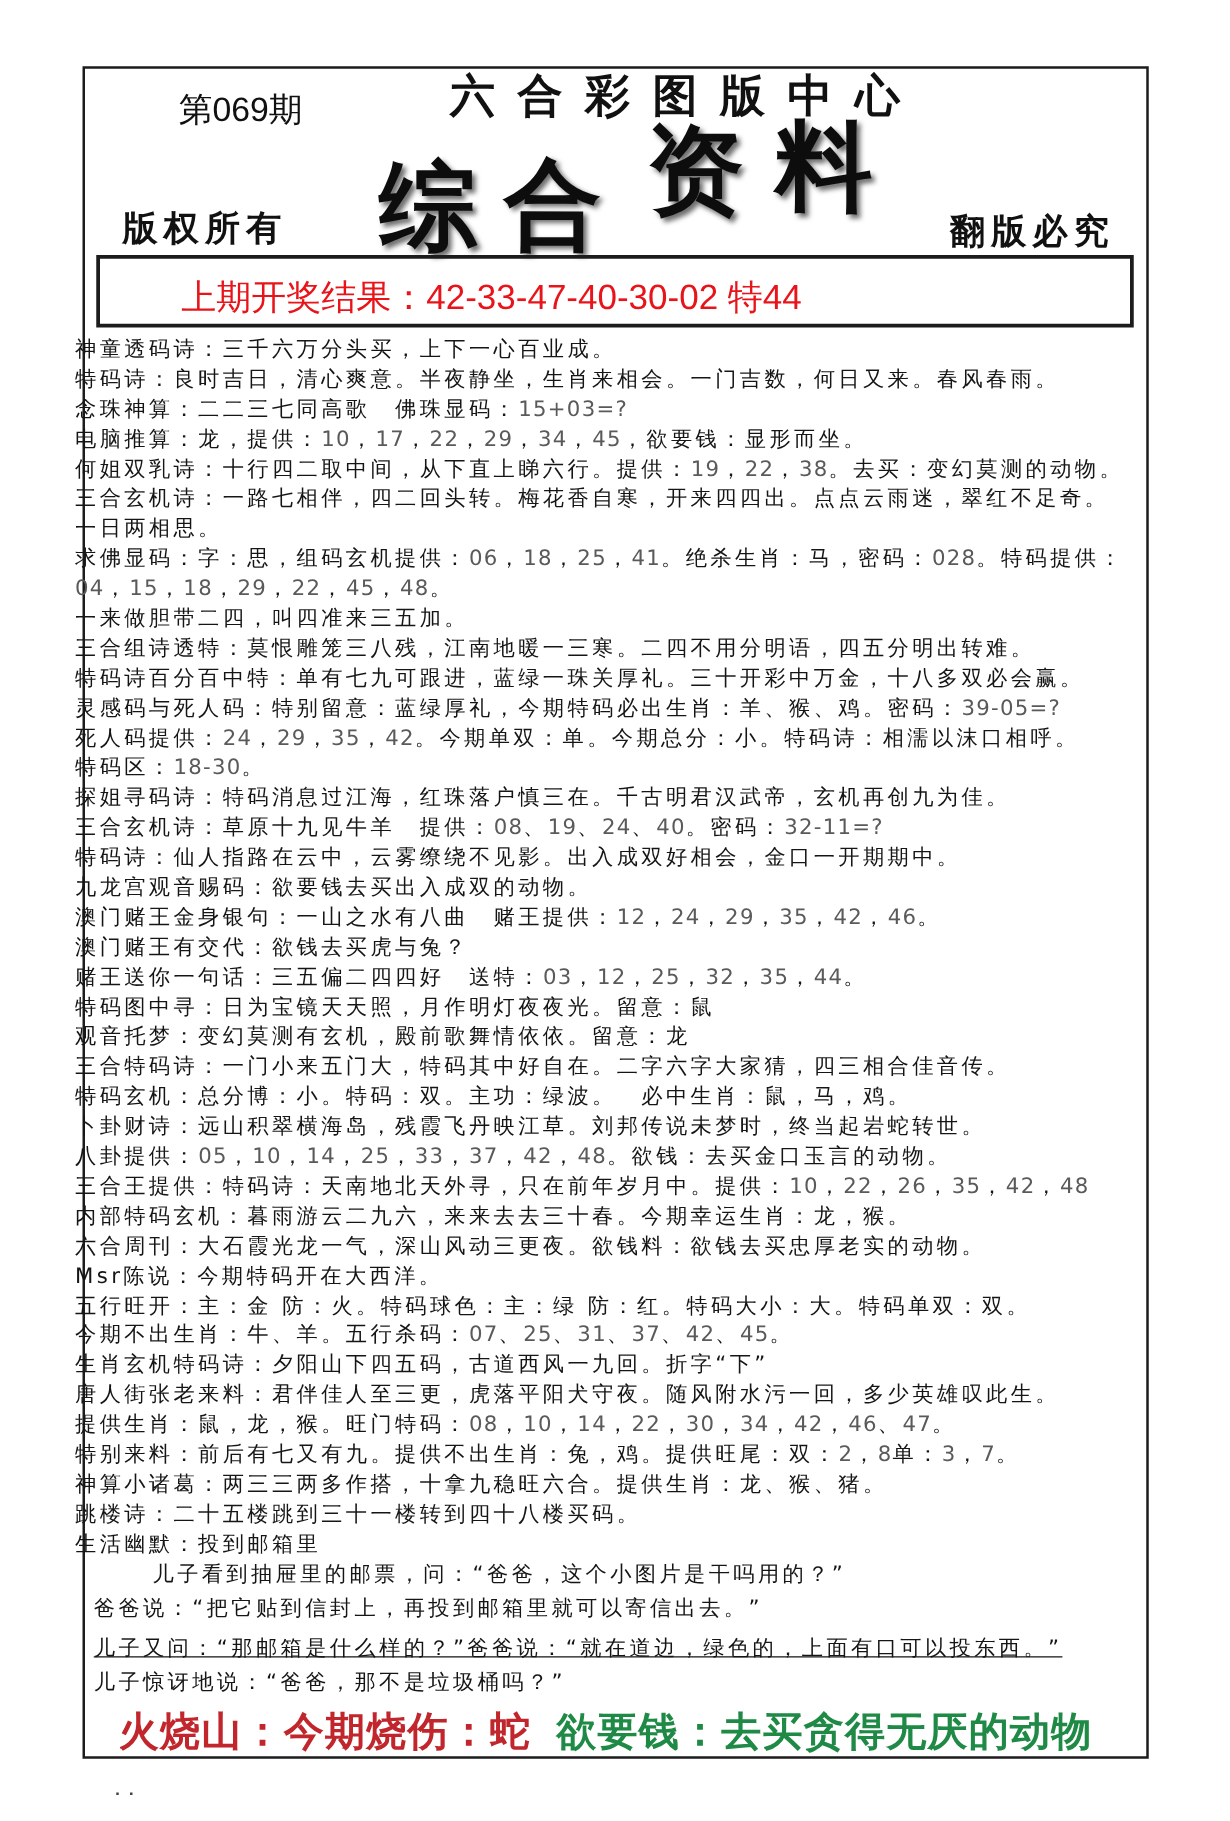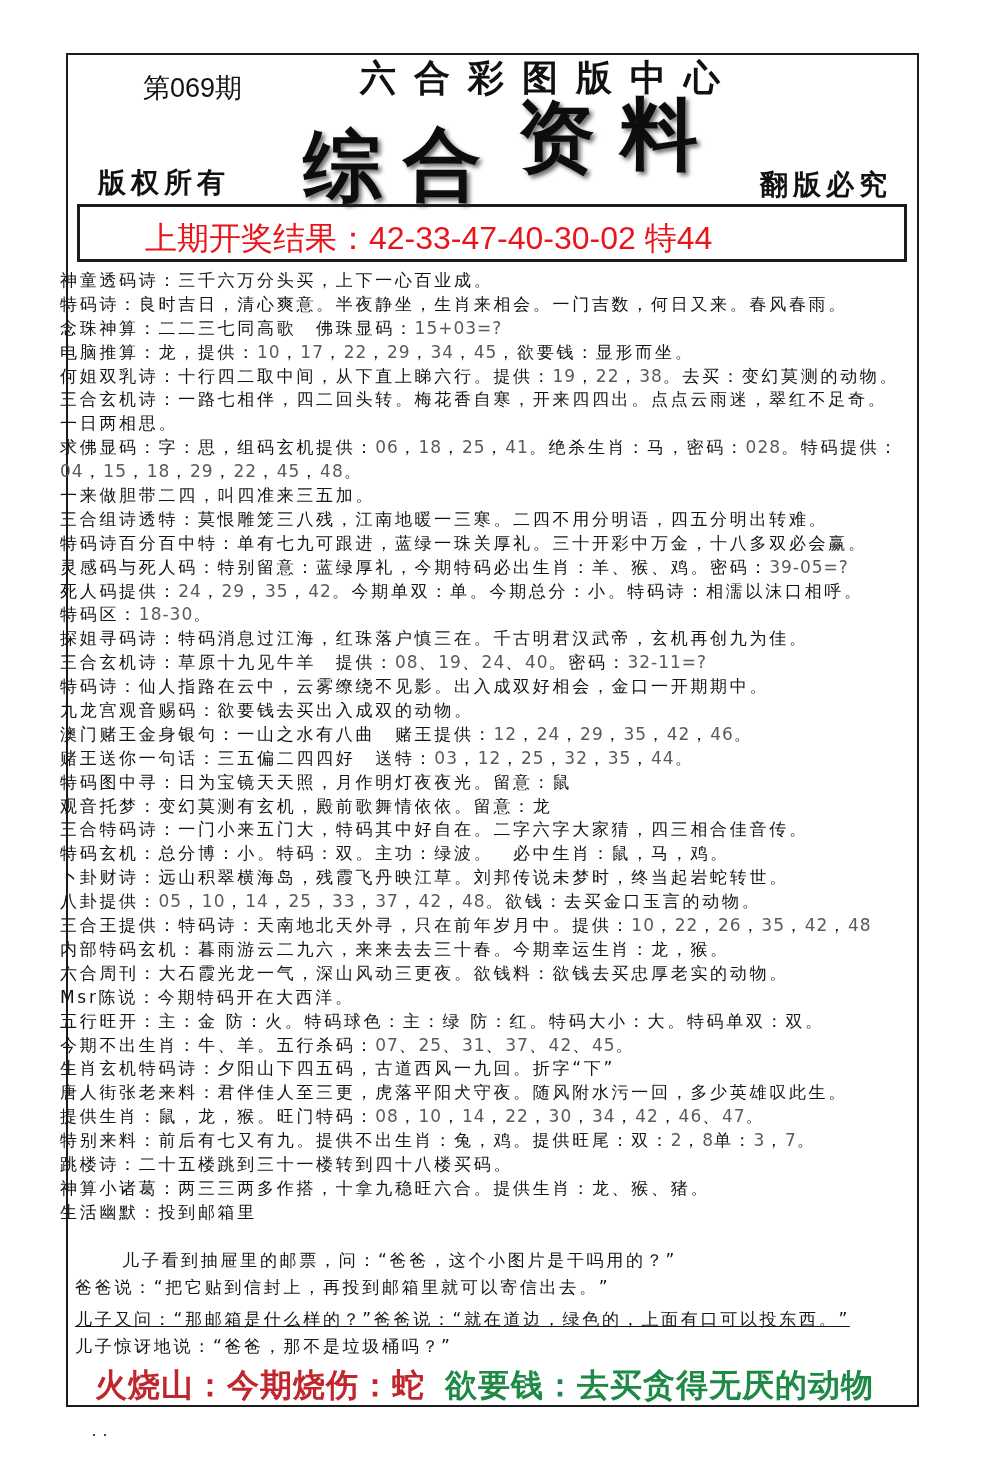--- a/index.html
+++ b/index.html
@@ -29,21 +29,21 @@
   .corner-note {
     position:absolute; font-size:28px; line-height:36px; letter-spacing:5px;
     white-space:nowrap; color:#111; font-weight:bold;
     font-family:"DejaVu Serif", serif;
   }
   .result-box {
     position:absolute; left:77px; top:204px; width:824px; height:52px;
     border:3px solid #1c1c1c;
   }
   .result-text {
-    position:absolute; left:145px; top:221px; font-size:32px; line-height:34px;
+    position:absolute; left:145px; top:221px; font-size:28px; line-height:34px;
     white-space:nowrap; font-family:"Liberation Sans", sans-serif;
   }
   .body-lines { position:absolute; left:60px; top:268px; }
   .body-line {
     height:23.9px; line-height:24px; font-size:17px; letter-spacing:2.7px;
     white-space:nowrap; color:#151515;
   }
   .body-line .num, .joke-line .num {
     color:#5a5a5a; letter-spacing:1px; font-family:"DejaVu Sans", sans-serif;
   }
@@ -96,39 +96,40 @@
   <div class="body-line">三合组诗透特：莫恨雕笼三八残，江南地暖一三寒。二四不用分明语，四五分明出转难。</div>
   <div class="body-line">特码诗百分百中特：单有七九可跟进，蓝绿一珠关厚礼。三十开彩中万金，十八多双必会赢。</div>
   <div class="body-line">灵感码与死人码：特别留意：蓝绿厚礼，今期特码必出生肖：羊、猴、鸡。密码：<span class="num">39-05=?</span></div>
   <div class="body-line">死人码提供：<span class="num">24</span>，<span class="num">29</span>，<span class="num">35</span>，<span class="num">42</span>。今期单双：单。今期总分：小。特码诗：相濡以沫口相呼。</div>
   <div class="body-line">特码区：<span class="num">18-30</span>。</div>
   <div class="body-line">探姐寻码诗：特码消息过江海，红珠落户慎三在。千古明君汉武帝，玄机再创九为佳。</div>
   <div class="body-line">三合玄机诗：草原十九见牛羊　提供：<span class="num">08</span>、<span class="num">19</span>、<span class="num">24</span>、<span class="num">40</span>。密码：<span class="num">32-11=?</span></div>
   <div class="body-line">特码诗：仙人指路在云中，云雾缭绕不见影。出入成双好相会，金口一开期期中。</div>
   <div class="body-line">九龙宫观音赐码：欲要钱去买出入成双的动物。</div>
   <div class="body-line">澳门赌王金身银句：一山之水有八曲　赌王提供：<span class="num">12</span>，<span class="num">24</span>，<span class="num">29</span>，<span class="num">35</span>，<span class="num">42</span>，<span class="num">46</span>。</div>
+  <div class="body-line">澳门赌王有交代：欲钱去买虎与兔？</div>
   <div class="body-line">赌王送你一句话：三五偏二四四好　送特：<span class="num">03</span>，<span class="num">12</span>，<span class="num">25</span>，<span class="num">32</span>，<span class="num">35</span>，<span class="num">44</span>。</div>
   <div class="body-line">特码图中寻：日为宝镜天天照，月作明灯夜夜光。留意：鼠</div>
   <div class="body-line">观音托梦：变幻莫测有玄机，殿前歌舞情依依。留意：龙</div>
   <div class="body-line">三合特码诗：一门小来五门大，特码其中好自在。二字六字大家猜，四三相合佳音传。</div>
   <div class="body-line">特码玄机：总分博：小。特码：双。主功：绿波。　必中生肖：鼠，马，鸡。</div>
   <div class="body-line">卜卦财诗：远山积翠横海岛，残霞飞丹映江草。刘邦传说未梦时，终当起岩蛇转世。</div>
   <div class="body-line">八卦提供：<span class="num">05</span>，<span class="num">10</span>，<span class="num">14</span>，<span class="num">25</span>，<span class="num">33</span>，<span class="num">37</span>，<span class="num">42</span>，<span class="num">48</span>。欲钱：去买金口玉言的动物。</div>
   <div class="body-line">三合王提供：特码诗：天南地北天外寻，只在前年岁月中。提供：<span class="num">10</span>，<span class="num">22</span>，<span class="num">26</span>，<span class="num">35</span>，<span class="num">42</span>，<span class="num">48</span></div>
   <div class="body-line">内部特码玄机：暮雨游云二九六，来来去去三十春。今期幸运生肖：龙，猴。</div>
   <div class="body-line">六合周刊：大石霞光龙一气，深山风动三更夜。欲钱料：欲钱去买忠厚老实的动物。</div>
   <div class="body-line">Msr陈说：今期特码开在大西洋。</div>
   <div class="body-line">五行旺开：主：金 防：火。特码球色：主：绿 防：红。特码大小：大。特码单双：双。</div>
   <div class="body-line">今期不出生肖：牛、羊。五行杀码：<span class="num">07</span>、<span class="num">25</span>、<span class="num">31</span>、<span class="num">37</span>、<span class="num">42</span>、<span class="num">45</span>。</div>
   <div class="body-line">生肖玄机特码诗：夕阳山下四五码，古道西风一九回。折字“下”</div>
   <div class="body-line">唐人街张老来料：君伴佳人至三更，虎落平阳犬守夜。随风附水污一回，多少英雄叹此生。</div>
   <div class="body-line">提供生肖：鼠，龙，猴。旺门特码：<span class="num">08</span>，<span class="num">10</span>，<span class="num">14</span>，<span class="num">22</span>，<span class="num">30</span>，<span class="num">34</span>，<span class="num">42</span>，<span class="num">46</span>、<span class="num">47</span>。</div>
   <div class="body-line">特别来料：前后有七又有九。提供不出生肖：兔，鸡。提供旺尾：双：<span class="num">2</span>，<span class="num">8</span>单：<span class="num">3</span>，<span class="num">7</span>。</div>
+  <div class="body-line">神算小诸葛：两三三两多作搭，十拿九稳旺六合。提供生肖：龙、猴、猪。</div>
   <div class="body-line">跳楼诗：二十五楼跳到三十一楼转到四十八楼买码。</div>
-  <div class="body-line">神算小诸葛：两三三两多作搭，十拿九稳旺六合。提供生肖：龙、猴、猪。</div>
   <div class="body-line">生活幽默：投到邮箱里</div>
 </div>
 
 <div class="joke-line" style="left:122px; top:1247px;">儿子看到抽屉里的邮票，问：“爸爸，这个小图片是干吗用的？”</div>
 <div class="joke-line" style="left:75px; top:1274px;">爸爸说：“把它贴到信封上，再投到邮箱里就可以寄信出去。”</div>
 <div class="joke-line" style="left:75px; top:1306px;text-decoration:underline;">儿子又问：“那邮箱是什么样的？”爸爸说：“就在道边，绿色的，上面有口可以投东西。”</div>
 <div class="joke-line" style="left:75px; top:1333px;">儿子惊讶地说：“爸爸，那不是垃圾桶吗？”</div>
 
 <div class="footer-part" id="footer-red" style="left: 95px; color: rgb(192, 38, 44);">火烧山：今期烧伤：蛇</div>
 <div class="footer-part" id="footer-green" style="left: 445px; color: rgb(31, 138, 69);">欲要钱：去买贪得无厌的动物</div>

